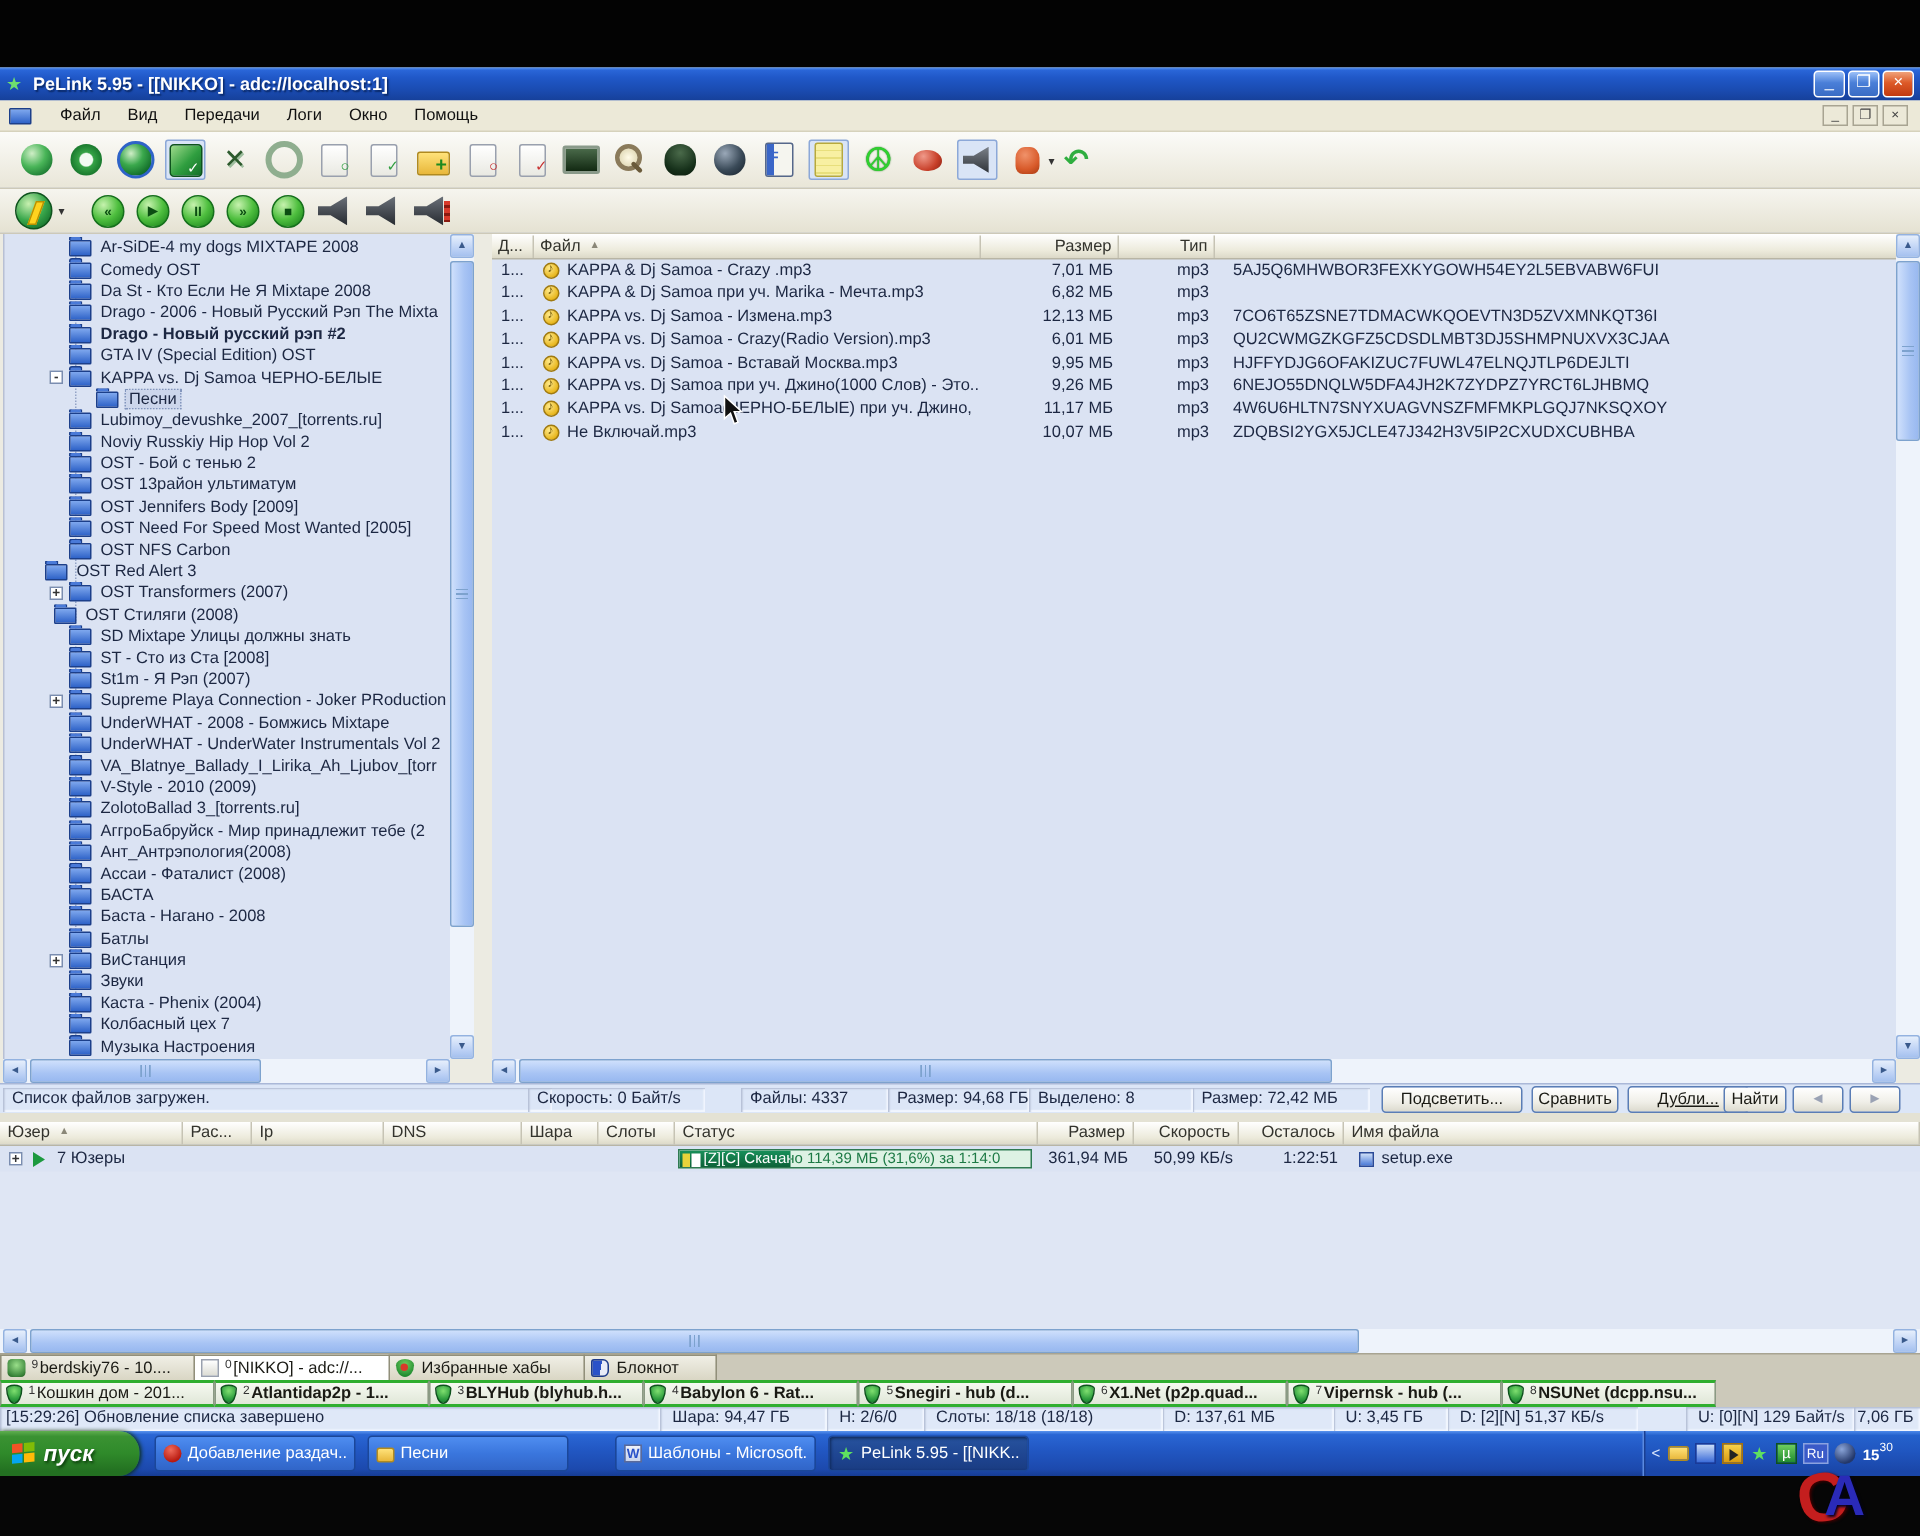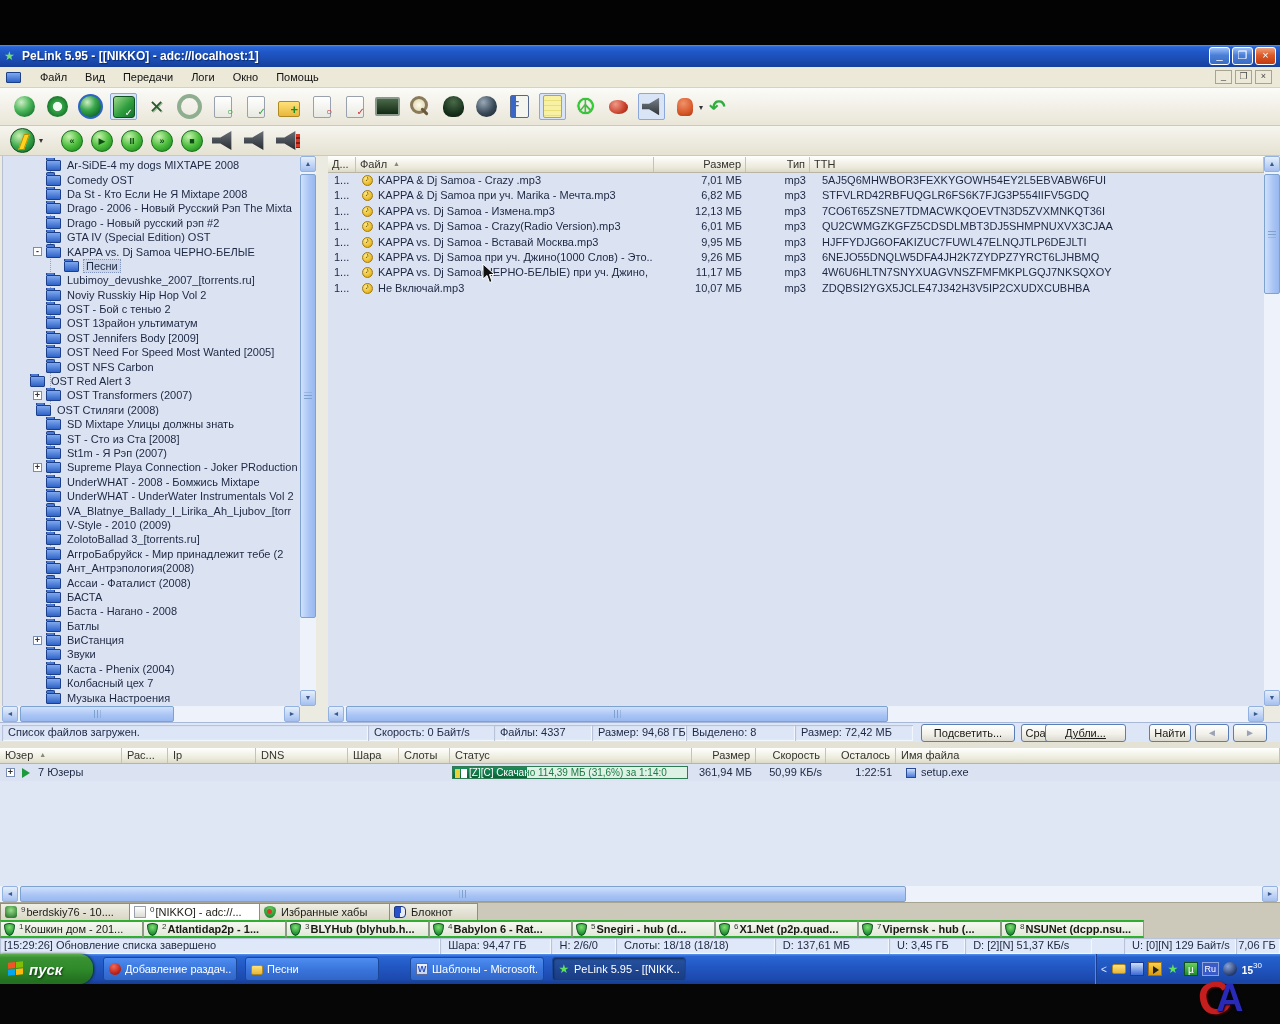--- a/index.html
+++ b/index.html
@@ -142,30 +142,30 @@
   .file-vscroll { left:1264px; top:0; width:16px; height:550px; }
   .file-hscroll { left:328px; top:550px; width:936px; height:16px; }
   .corner { position:absolute; background:#ecebe2; }
 
   
   .list-status { position:absolute; left:0; top:677px; width:1280px; height:20px; background:#dce6f7;
     border-top:1px solid #aab8d8; font-size:11px; color:#1c2742; }
   .ls-seg { position:absolute; top:2px; height:16px; line-height:15px; padding-left:6px; white-space:nowrap;
     box-shadow:inset 1px 1px 1px #b4bed4, inset -1px -1px 1px #f4f8ff; overflow:hidden; }
   .ls1 { left:2px; width:366px; }
-  .ls2 { left:368px; width:138px; }
+  .ls2 { left:352px; width:118px; }
   .ls3 { left:494px; width:98px; }
   .ls4 { left:592px; width:94px; }
   .ls5 { left:686px; width:109px; }
   .ls6 { left:795px; width:118px; }
   .xp-btn { position:absolute; top:1px; height:18px; border:1px solid #5a7db5; border-radius:3px;
     background:linear-gradient(#ffffff,#f0efe8 60%,#dcdacE); font-size:11px; color:#1a1a14; text-align:center; line-height:16px; }
   .lsb1 { left:921px; width:94px; }
   .lsb2 { left:1021px; width:58px; }
-  .lsb3 { left:1045px; width:81px;text-decoration:underline; }
+  .lsb3 { left:1085px; width:81px;text-decoration:underline; }
   .lsb4 { left:1149px; width:42px; }
   .nav-btn { color:#9aa2b4; font-size:10px; }
   .lsb5 { left:1195px; width:34px; }
   .lsb6 { left:1233px; width:34px; }
 
   
   .tsplit { position:absolute; left:0; top:697px; width:1280px; height:6px; background:#e4e2d4; }
   .t-header { position:absolute; left:0; top:703px; width:1280px; height:16px; font-size:11px; color:#33332d; }
   .th { position:absolute; top:0; height:15px; padding:1px 5px; white-space:nowrap; border-right:1px solid #c6c3b4; overflow:hidden; }
   .th-user { left:0; width:122px; }  .th-ras { left:122px; width:46px; }
@@ -424,21 +424,21 @@
             <span class="t-folder"></span>
             <span class="t-label">Da St - Кто Если Не Я Mixtape 2008</span>
           </div>
 
           <div class="t-row" style="padding-left: 30px;">
             <span class="exp"><i></i></span>
             <span class="t-folder"></span>
             <span class="t-label">Drago - 2006 - Новый Русский Рэп The Mixta</span>
           </div>
 
-          <div class="t-row" style="padding-left: 30px;">
+          <div class="t-row" style="padding-left: 30px; font-weight: bold;">
             <span class="exp"><i></i></span>
             <span class="t-folder"></span>
             <span class="t-label">Drago - Новый русский рэп #2</span>
           </div>
 
           <div class="t-row" style="padding-left: 30px;">
             <span class="exp"><i></i></span>
             <span class="t-folder"></span>
             <span class="t-label">GTA IV (Special Edition) OST</span>
           </div>
@@ -649,40 +649,38 @@
       <div class="corner" style="left:300px;top:550px;width:16px;height:16px;"></div>
 
       <div class="splitter"></div>
 
       <div class="file-panel">
         <div class="fl-header hdr">
           <span class="flh flh-date">Д...</span>
           <span class="flh flh-file"><span>Файл</span><span class="sort-arrow">▲</span></span>
           <span class="flh flh-size">Размер</span>
           <span class="flh flh-type">Тип</span>
-          <span class="flh flh-tth">TTH</span>
         </div>
         <div class="fl-rows">
 
             <div class="fl-row">
               <span class="fc fc-date">1...</span>
               <span class="fc-ico"></span>
               <span class="fc fc-file">KAPPA &amp; Dj Samoa - Crazy .mp3</span>
               <span class="fc fc-size">7,01 МБ</span>
               <span class="fc fc-type">mp3</span>
               <span class="fc fc-tth">5AJ5Q6MHWBOR3FEXKYGOWH54EY2L5EBVABW6FUI</span>
             </div>
 
             <div class="fl-row">
               <span class="fc fc-date">1...</span>
               <span class="fc-ico"></span>
               <span class="fc fc-file">KAPPA &amp; Dj Samoa при уч. Marika - Мечта.mp3</span>
               <span class="fc fc-size">6,82 МБ</span>
               <span class="fc fc-type">mp3</span>
-              <span class="fc fc-tth">STFVLRD42RBFUQGLR6FS6K7FJG3P554IIFV5GDQ</span>
             </div>
 
             <div class="fl-row">
               <span class="fc fc-date">1...</span>
               <span class="fc-ico"></span>
               <span class="fc fc-file">KAPPA vs. Dj Samoa -  Измена.mp3</span>
               <span class="fc fc-size">12,13 МБ</span>
               <span class="fc fc-type">mp3</span>
               <span class="fc fc-tth">7CO6T65ZSNE7TDMACWKQOEVTN3D5ZVXMNKQT36I</span>
             </div>

